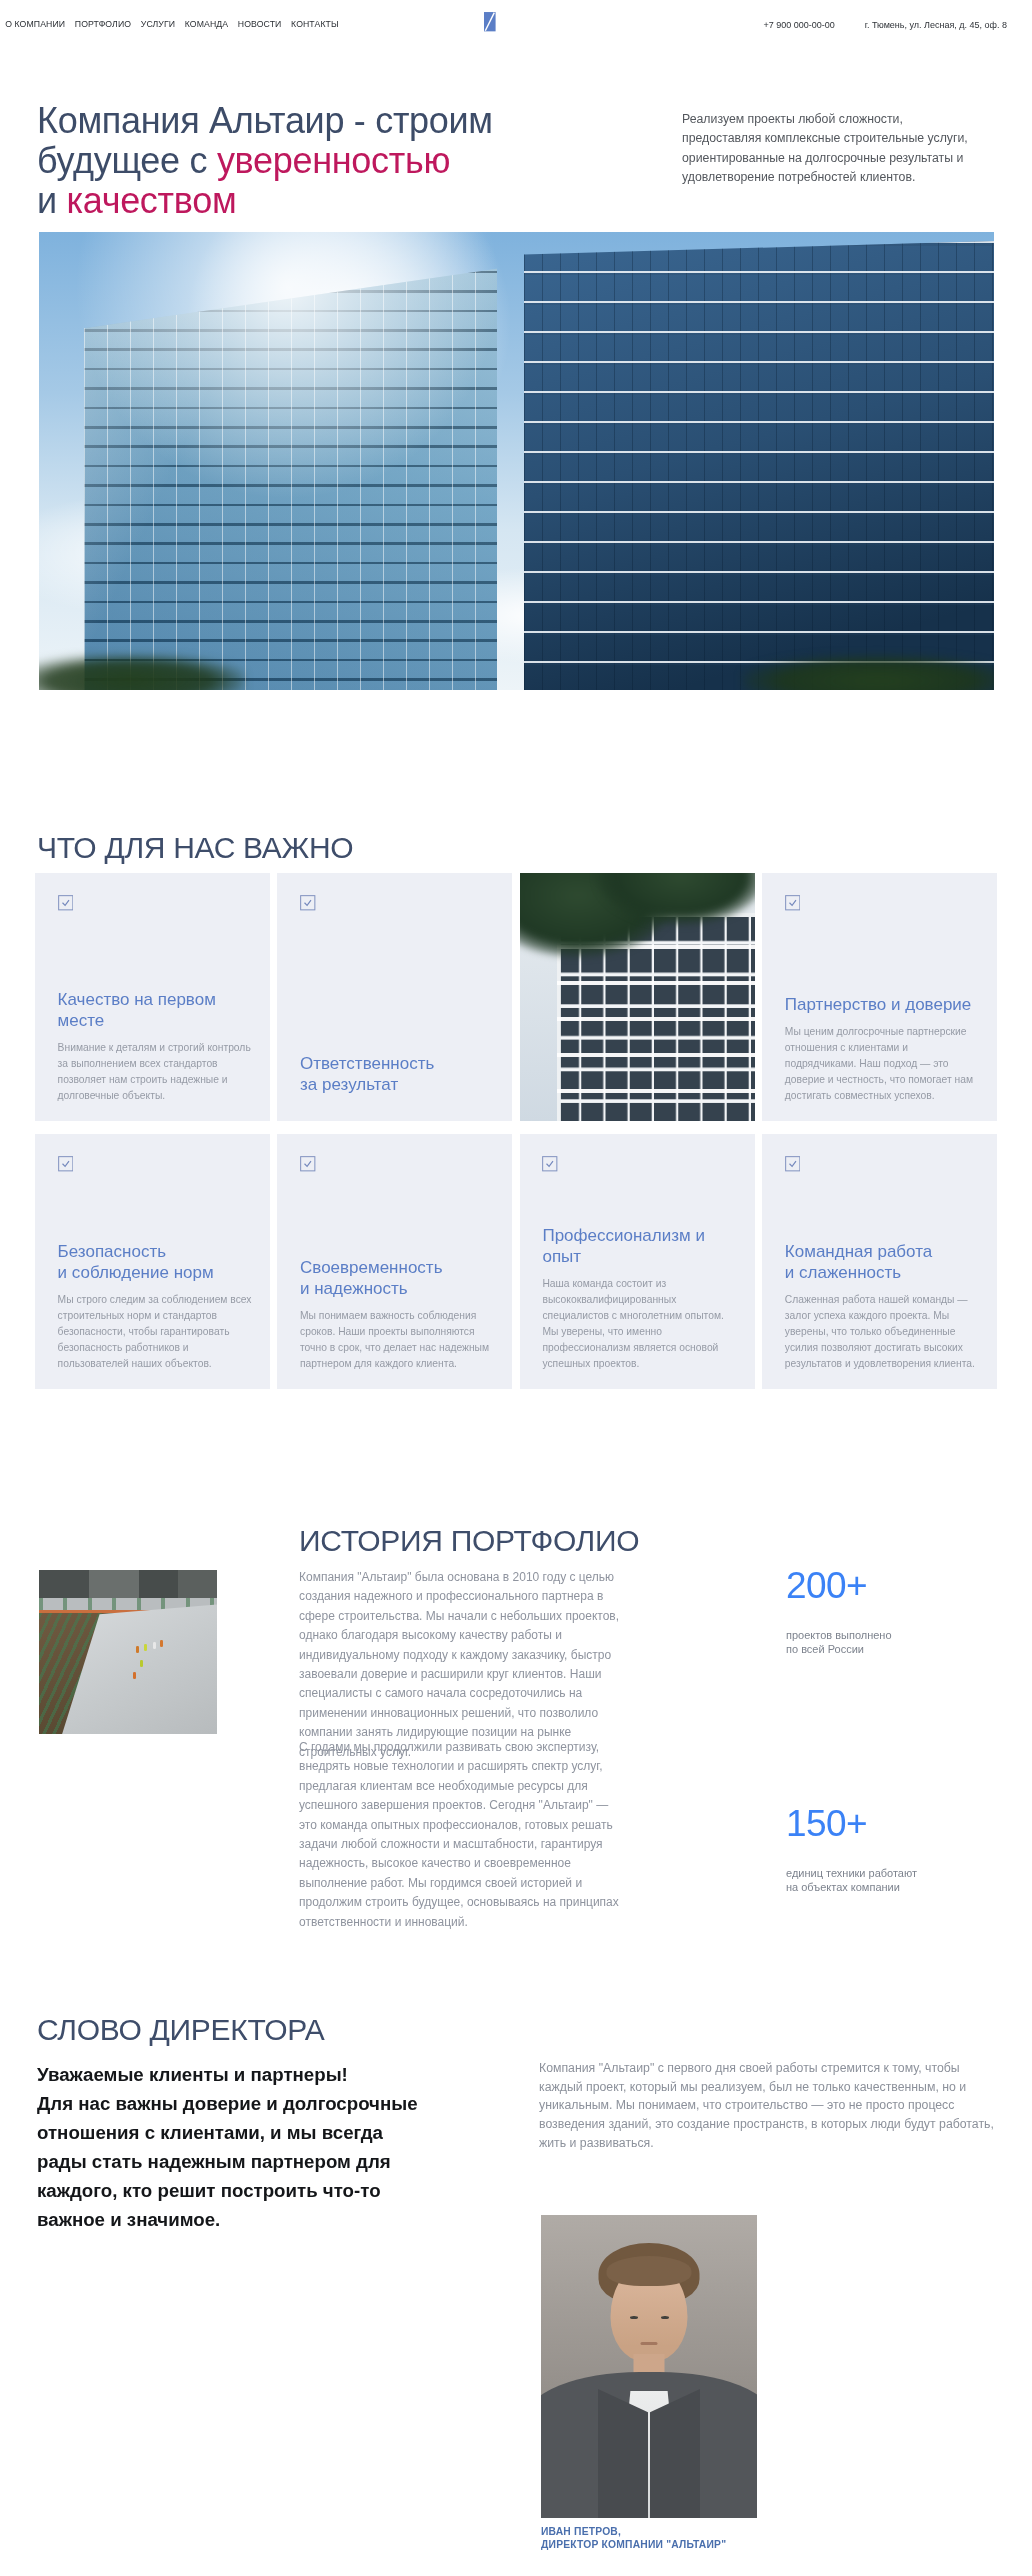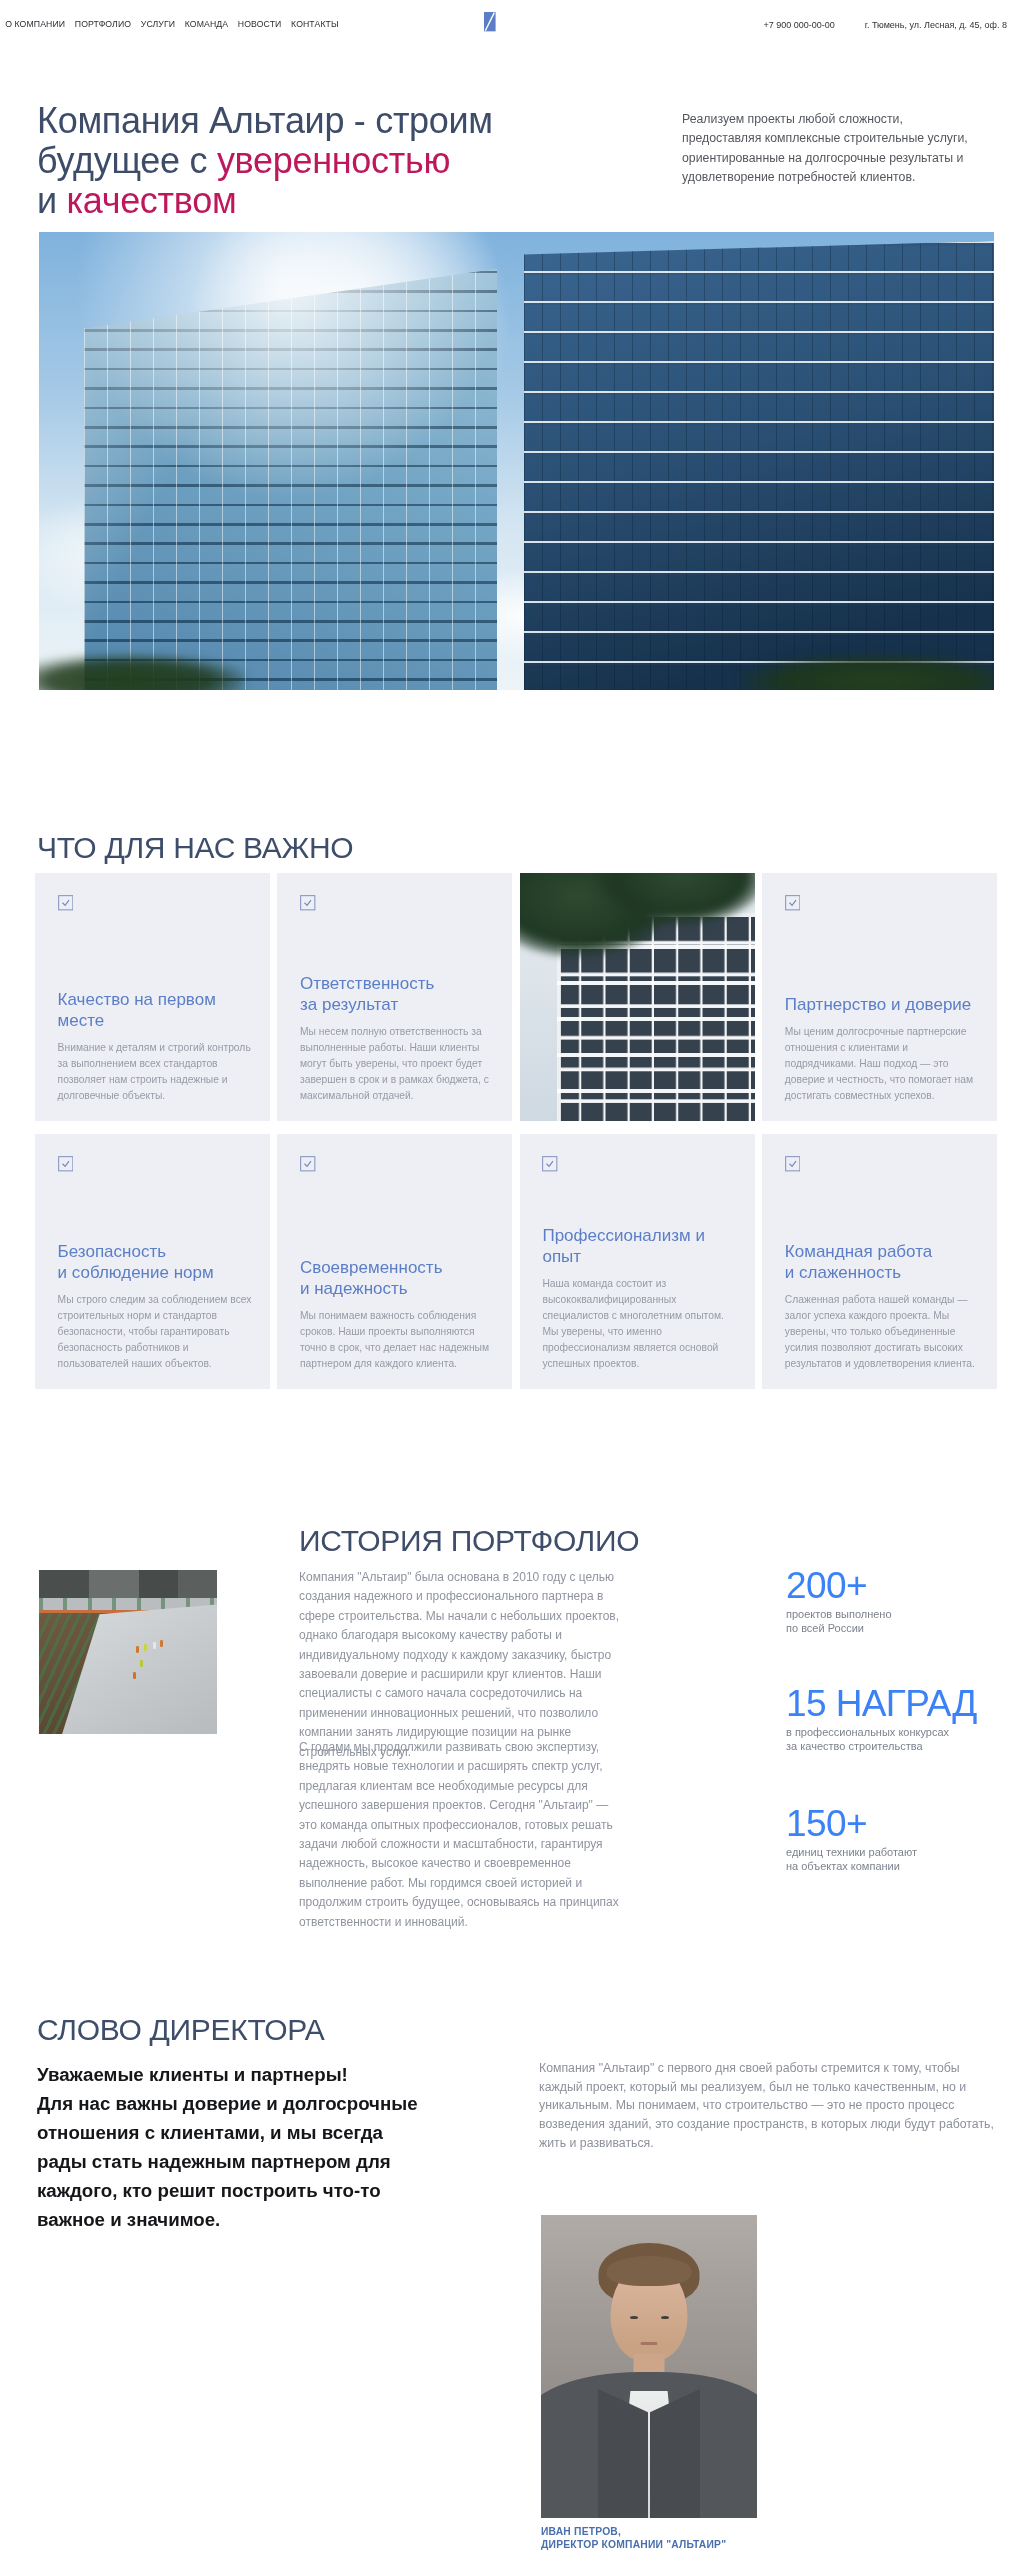--- a/index.html
+++ b/index.html
@@ -93,21 +93,21 @@
   .w1 { left:97px; top:76px; background:#cf7a2a; }
   .w2 { left:105px; top:74px; background:#c9d63a; }
   .w3 { left:114px; top:72px; background:#e8e8e8; }
   .w4 { left:121px; top:70px; background:#d4782f; }
   .w5 { left:101px; top:90px; background:#b9c92f; }
   .w6 { left:94px; top:102px; background:#d3702c; }
 
   .stat { position:absolute; left:786px; width:219px; }
   .stat1 { top:1565px; } .stat2 { top:1683px; } .stat3 { top:1803px; }
   .stat-number { font-size:37px; color:#3b82f6; letter-spacing:-0.6px; }
-  .stat-label { font-size:11px; line-height:14px; color:#7d838e; margin-top:0; }
+  .stat-label { font-size:11px; line-height:14px; color:#7d838e; margin-top:21px; }
 
   
   .director-heading { left:37px; top:1985px; }
   .director-message { position:absolute; left:37px; top:2060px; width:471px;
     font-size:18.7px; line-height:29px; font-weight:bold; color:#141619; }
   .director-p { position:absolute; left:539px; width:460px; font-size:12.3px; line-height:18.7px; color:#8c919b; }
   .director-p1 { top:2059px; }
   .director-p2 { top:2156px; }
 
   .director-photo { position:absolute; left:541px; top:2215px; width:216px; height:303px; overflow:hidden;
@@ -201,21 +201,20 @@
     <div class="card">
       <div class="checkbox">
         <svg width="15.5" height="15.5" viewBox="0 0 24 24">
             <rect x="1" y="1" width="22" height="22" fill="none" stroke="#8494c0" stroke-width="1.6"></rect>
             <polyline points="7,12 11,16 17,8" fill="none" stroke="#7488bd" stroke-width="1.8"></polyline>
           </svg>
       </div>
       <div class="card-text">
         <div class="card-title prewrap">Ответственность
 за результат</div>
-        <div class="card-body">Мы несем полную ответственность за выполненные работы. Наши клиенты могут быть уверены, что проект будет завершен в срок и в рамках бюджета, с максимальной отдачей.</div>
       </div>
     </div>
 
     <div class="card photo-card">
       <div class="pc-building"></div>
       <div class="pc-rails"></div>
       <div class="pc-tree pc-tr1"></div>
       <div class="pc-tree pc-tr2"></div>
     </div>
 
@@ -305,25 +304,20 @@
 
   <div class="sec-heading history-heading">ИСТОРИЯ ПОРТФОЛИО</div>
   <div class="history-p history-p1">Компания "Альтаир" была основана в 2010 году с целью создания надежного и профессионального партнера в сфере строительства. Мы начали с небольших проектов, однако благодаря высокому качеству работы и индивидуальному подходу к каждому заказчику, быстро завоевали доверие и расширили круг клиентов. Наши специалисты с самого начала сосредоточились на применении инновационных решений, что позволило компании занять лидирующие позиции на рынке строительных услуг.</div>
   <div class="history-p history-p2">С годами мы продолжили развивать свою экспертизу, внедрять новые технологии и расширять спектр услуг, предлагая клиентам все необходимые ресурсы для успешного завершения проектов. Сегодня "Альтаир" — это команда опытных профессионалов, готовых решать задачи любой сложности и масштабности, гарантируя надежность, высокое качество и своевременное выполнение работ. Мы гордимся своей историей и продолжим строить будущее, основываясь на принципах ответственности и инноваций.</div>
 
   <div class="stat stat1">
     <div class="stat-number">200+</div>
     <div class="stat-label prewrap">проектов выполнено
 по всей России</div>
   </div>
-  <div class="stat stat2">
-    <div class="stat-number">15 НАГРАД</div>
-    <div class="stat-label prewrap">в профессиональных конкурсах
-за качество строительства</div>
-  </div>
   <div class="stat stat3">
     <div class="stat-number">150+</div>
     <div class="stat-label prewrap">единиц техники работают
 на объектах компании</div>
   </div>
 
   <div class="sec-heading director-heading">СЛОВО ДИРЕКТОРА</div>
   <div class="director-message prewrap">Уважаемые клиенты и партнеры!
 Для нас важны доверие и долгосрочные
 отношения с клиентами, и мы всегда

